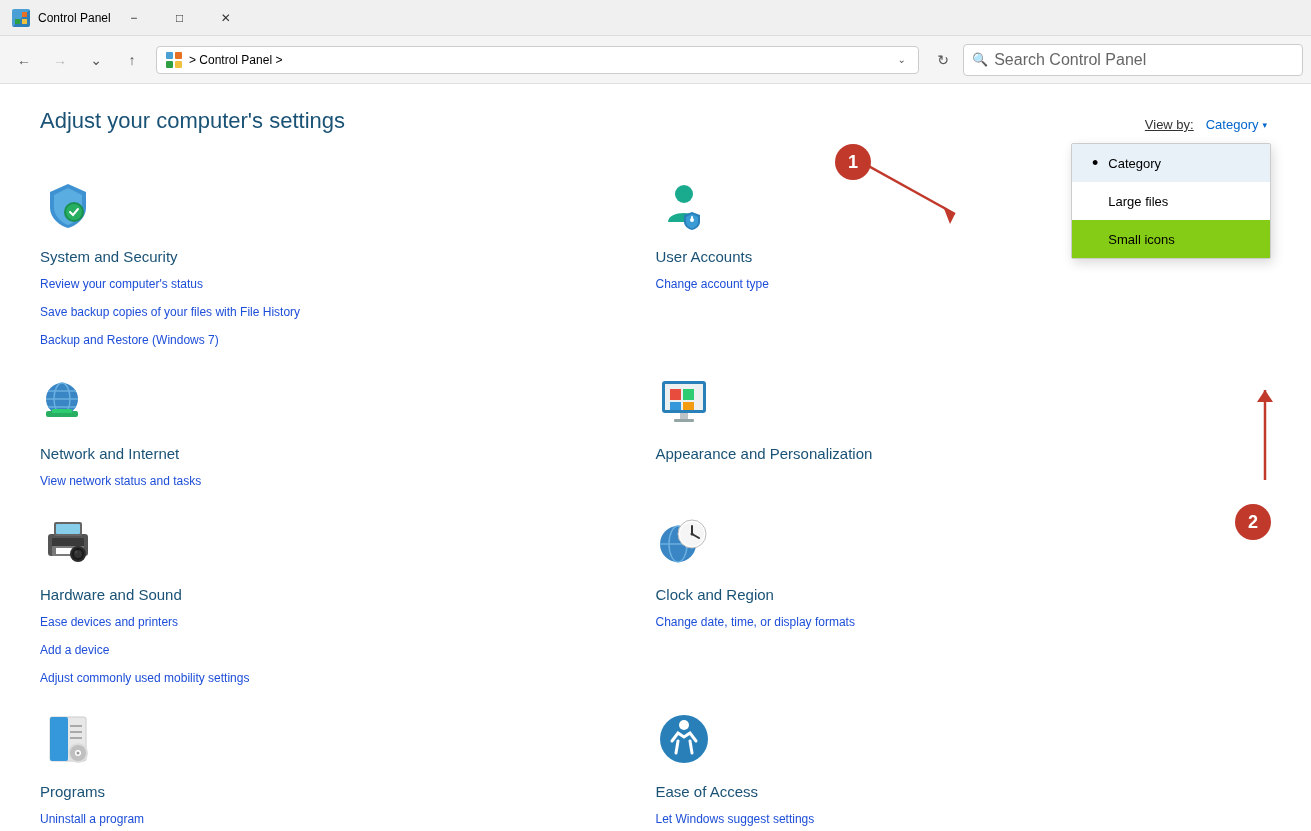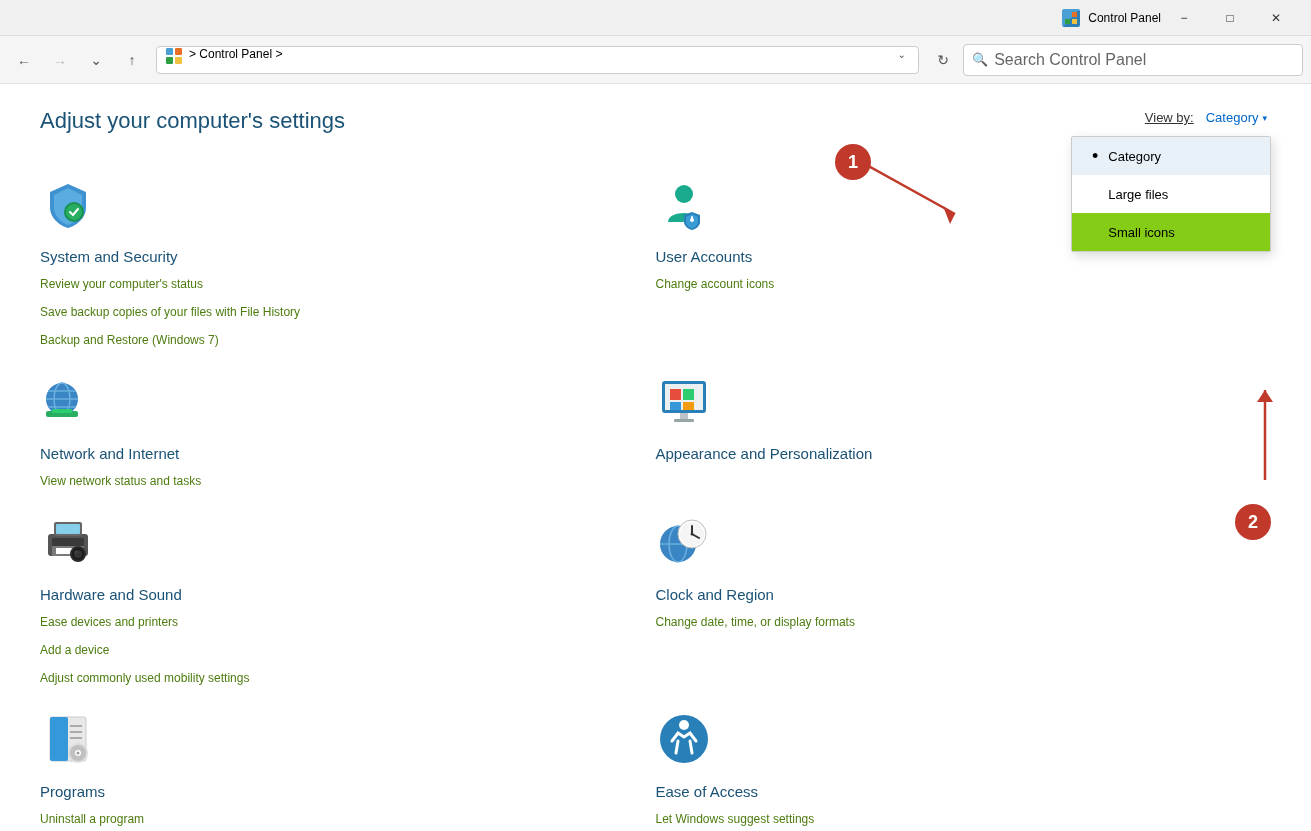--- a/index.html
+++ b/index.html
@@ -14,21 +14,21 @@
     }
 
     
     .title-bar {
       background: #f0f0f0;
       height: 36px;
       display: flex;
       align-items: center;
       padding: 0 12px;
       border-bottom: 1px solid #ddd;
-      justify-content: flex-end;
+      justify-content: flex-start;
       flex-shrink: 0;
     }
     .title-bar-left {
       display: flex;
       align-items: center;
       gap: 8px;
     }
     .title-bar-icon {
       width: 18px;
       height: 18px;
@@ -86,21 +86,21 @@
       border: none;
     }
     .nav-btn.disabled { color: #bbb; cursor: default; }
     .address-bar {
       flex: 1;
       height: 28px;
       background: white;
       border: 1px solid #ccc;
       border-radius: 4px;
       display: flex;
-      align-items: flex-start;
+      align-items: center;
       padding: 0 8px;
       gap: 6px;
       margin: 0 4px;
     }
     .address-bar-icon {
       width: 18px;
       height: 18px;
       flex-shrink: 0;
     }
     .address-text {
@@ -151,21 +151,21 @@
     .main-content {
       flex: 1;
       background: white;
       padding: 24px 40px;
       overflow: auto;
       position: relative;
     }
 
     .page-header {
       display: flex;
-      align-items: flex-start;
+      align-items: flex-end;
       justify-content: space-between;
       margin-bottom: 30px;
     }
     .page-title {
       font-size: 22px;
       color: #1a5276;
       font-weight: 300;
     }
     .view-by {
       display: flex;
@@ -240,21 +240,21 @@
     .category-text { flex: 1; }
     .category-title {
       font-size: 15px;
       color: #1a5276;
       font-weight: 400;
       cursor: pointer;
       margin-bottom: 4px;
     }
     .category-link {
       font-size: 12px;
-      color: #4d7c0f;
+      color: #1d4ed8;
       cursor: pointer;
       display: block;
       margin-top: 10px;
       line-height: 1.5;
     }
     .circle-badge {
       width: 36px;
       height: 36px;
       border-radius: 50%;
       background: #c0392b;
@@ -379,21 +379,21 @@
           <path d="M12 46 C12 34 44 34 44 46" fill="#1aaa8e"></path>
 
           <path d="M36 36 L44 39 L44 46 C44 50 40 53 36 54 C32 53 28 50 28 46 L28 39 Z" fill="#2980b9"></path>
           <path d="M36 38 L42 41 L42 46 C42 49 39 51.5 36 52.5 C33 51.5 30 49 30 46 L30 41 Z" fill="#3a9bd5"></path>
           <circle cx="36" cy="44" r="2" fill="white"></circle>
           <rect x="35" y="40" width="2" height="3" rx="1" fill="white"></rect>
         </svg>
       </div>
       <div class="category-text">
         <div class="category-title">User Accounts</div>
-        <span class="category-link">Change account icons</span>
+        <span class="category-link">Change account type</span>
       </div>
     </div>
 
     <div class="category-item">
       <div class="category-icon">
         <svg width="56" height="56" viewBox="0 0 56 56">
 
           <circle cx="22" cy="26" r="16" fill="#3a85c4"></circle>
           <ellipse cx="22" cy="26" rx="8" ry="16" fill="none" stroke="#6ab0e0" stroke-width="1.5"></ellipse>
           <line x1="6" y1="26" x2="38" y2="26" stroke="#6ab0e0" stroke-width="1.5"></line>

